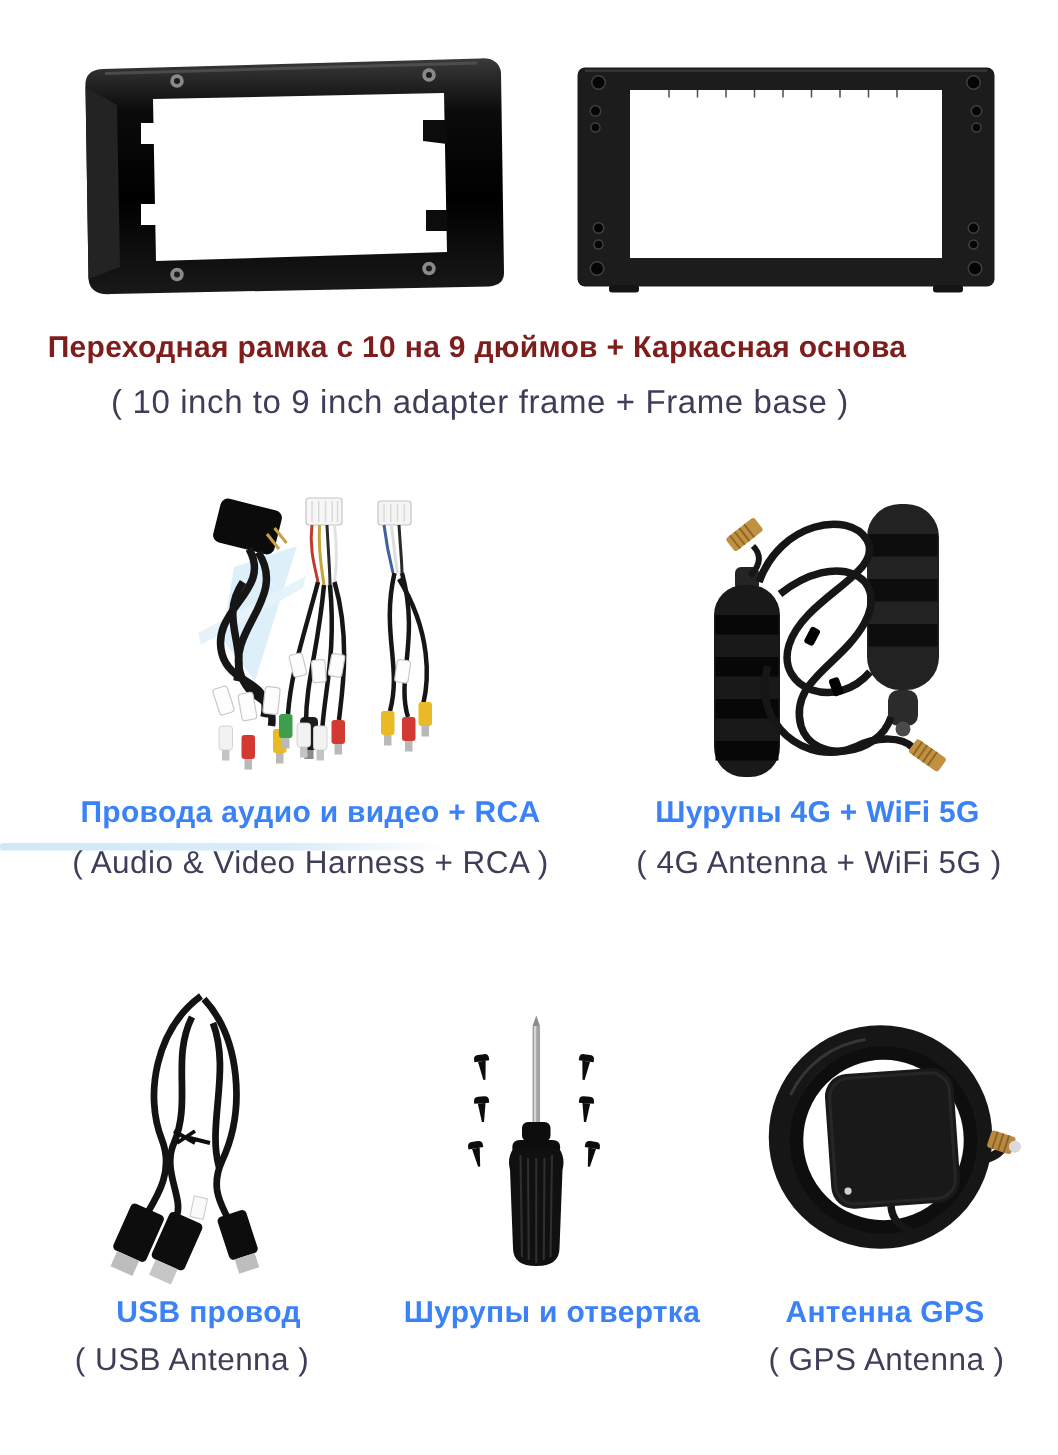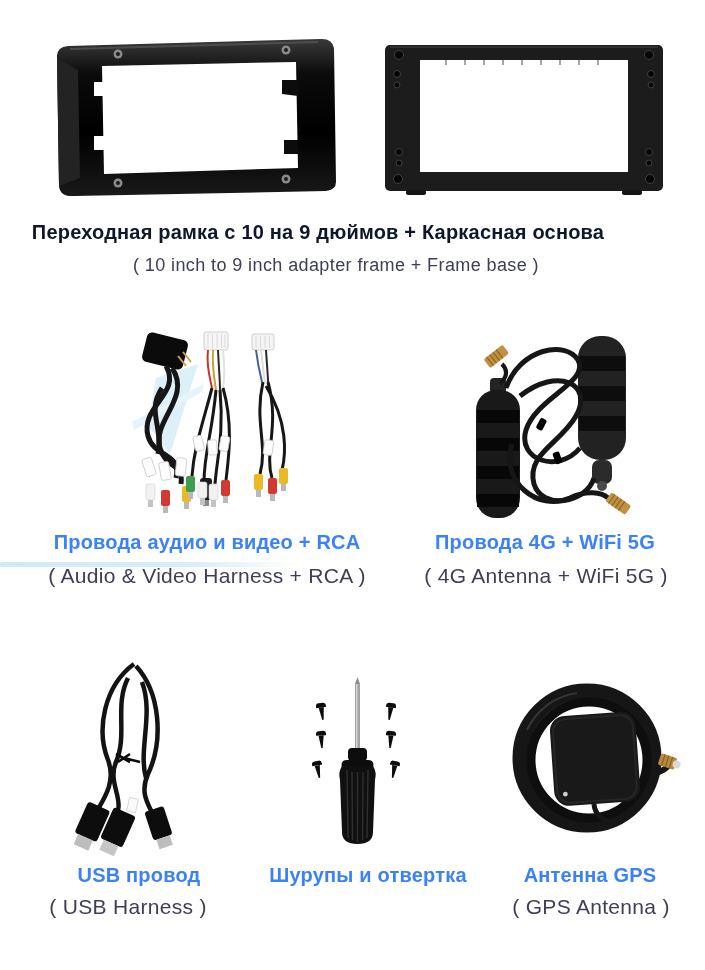--- a/index.html
+++ b/index.html
@@ -2,22 +2,22 @@
 <html><head>
 <meta charset="utf-8">
 <style>
   html,body{margin:0;padding:0;background:#ffffff;}
   body{width:705px;height:970px;font-family:"Liberation Sans",sans-serif;}
   .stage{position:relative;width:705px;height:970px;background:#ffffff;overflow:hidden;}
   .photo{position:absolute;}
   .cap{position:absolute;white-space:nowrap;transform:translateX(-50%);z-index:2;text-align:center;}
   .cap-ru{font-weight:700;font-size:20px;color:#3b82f6;letter-spacing:.2px;}
   .cap-en{font-weight:400;font-size:21px;color:#3e3e58;letter-spacing:.3px;}
-  .title-ru{position:absolute;left:0;width:636px;text-align:center;font-weight:700;font-size:20px;color:#0f172a;letter-spacing:.2px;z-index:2;}
-  .title-en{position:absolute;left:16px;width:640px;text-align:center;font-weight:400;font-size:18px;color:#3e3e58;letter-spacing:.4px;z-index:2;}
+  .title-ru{position:absolute;left:0;width:636px;text-align:center;font-weight:700;font-size:20px;color:#7f1d1d;letter-spacing:.2px;z-index:2;}
+  .title-en{position:absolute;left:0;width:640px;text-align:center;font-weight:400;font-size:22px;color:#3e3e58;letter-spacing:.4px;z-index:2;}
   .streak{position:absolute;left:0;top:562px;width:298px;height:5px;z-index:1;border-radius:2px;
           background:linear-gradient(to right,#cfe9f7 0%,#d9edf8 65%,rgba(217,237,248,0) 100%);}
 </style>
 </head>
 <body>
 
 <div class="stage">
 
   <svg class="photo" style="left:48px;top:36px" width="292" height="164" viewBox="0 0 292 164">
     <defs>
@@ -206,21 +206,21 @@
     <g transform="rotate(35 156 178)">
       <rect x="144" y="172" width="24" height="11" rx="2" fill="#bf9140"></rect>
       <path d="M 148,172 v11 M 152,172 v11 M 156,172 v11 M 160,172 v11" stroke="#8d6525" stroke-width="1.2"></path>
     </g>
   </svg>
 
   <div class="streak"></div>
 
   <div class="cap cap-ru" style="left:207px;top:531px">Провода аудио и видео + RCA</div>
   <div class="cap cap-en" style="left:207px;top:564px">( Audio &amp; Video Harness + RCA )</div>
-  <div class="cap cap-ru" style="left:545px;top:531px">Провода 4G + WiFi 5G</div>
+  <div class="cap cap-ru" style="left:545px;top:531px">Шурупы 4G + WiFi 5G</div>
   <div class="cap cap-en" style="left:546px;top:564px">( 4G Antenna + WiFi 5G )</div>
 
   <svg class="photo" style="left:58px;top:658px" width="150" height="200" viewBox="0 0 150 200">
     <g stroke="#131313" stroke-width="4.5" fill="none">
       <path d="M 76,6 C 46,28 38,72 50,102 C 60,128 40,148 34,162"></path>
       <path d="M 78,8 C 102,34 106,82 90,116 C 80,138 94,150 96,160"></path>
       <path d="M 70,20 C 56,48 70,76 58,104 C 50,122 64,140 60,152"></path>
       <path d="M 84,24 C 96,56 80,92 88,120"></path>
     </g>
     <path d="M 58,96 l 14,8 M 60,104 l 12,-8 M 66,100 l 16,4" stroke="#0c0c0c" stroke-width="2.6" fill="none"></path>
@@ -289,18 +289,18 @@
     </g>
     <g transform="rotate(-4 97 89)">
       <rect x="55" y="44" width="86" height="90" rx="15" fill="#191919"></rect>
       <rect x="58" y="47" width="80" height="84" rx="13" fill="none" stroke="#262626" stroke-width="2"></rect>
       <circle cx="66" cy="122" r="2.4" fill="#cfcfcf"></circle>
     </g>
     <path d="M 97,134 C 98,148 110,150 116,154" stroke="#161616" stroke-width="5" fill="none"></path>
   </svg>
 
   <div class="cap cap-ru" style="left:139px;top:864px">USB провод</div>
-  <div class="cap cap-en" style="left:128px;top:895px">( USB Harness )</div>
+  <div class="cap cap-en" style="left:128px;top:895px">( USB Antenna )</div>
   <div class="cap cap-ru" style="left:368px;top:864px">Шурупы и отвертка</div>
   <div class="cap cap-en" style="left:591px;top:895px">( GPS Antenna )</div>
   <div class="cap cap-ru" style="left:590px;top:864px">Антенна GPS</div>
 
 </div>
 
 </body></html>

